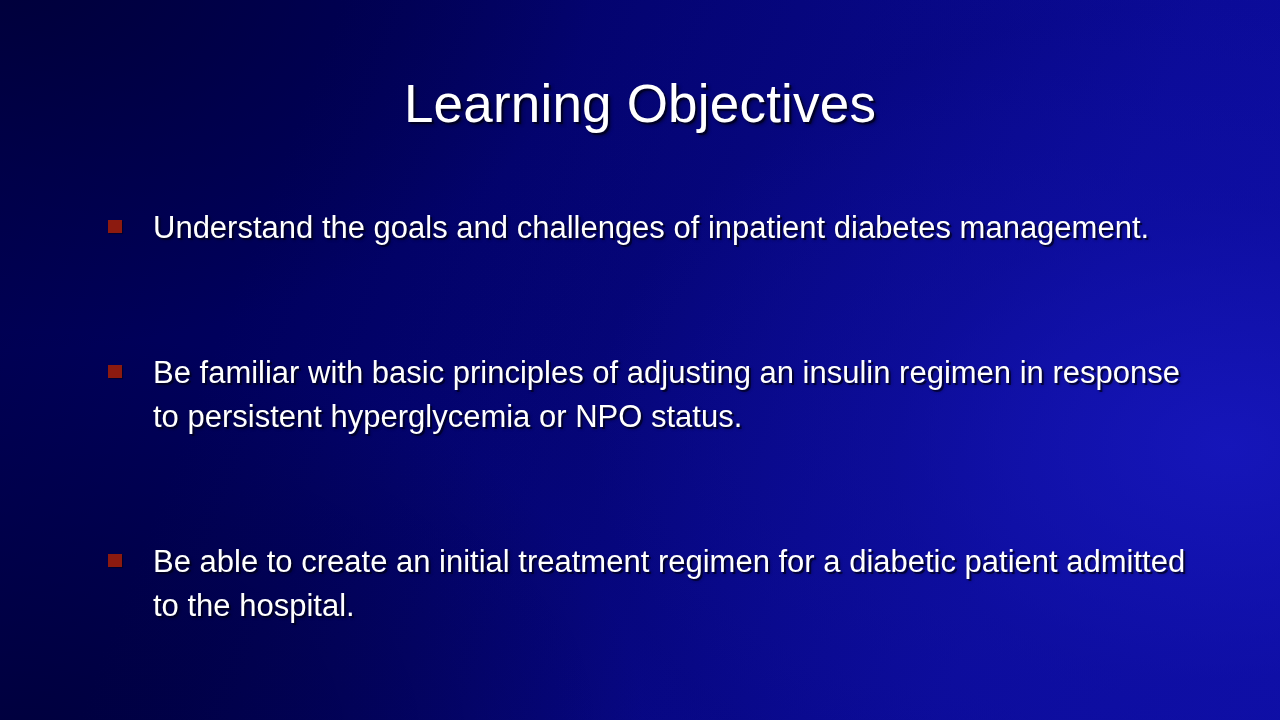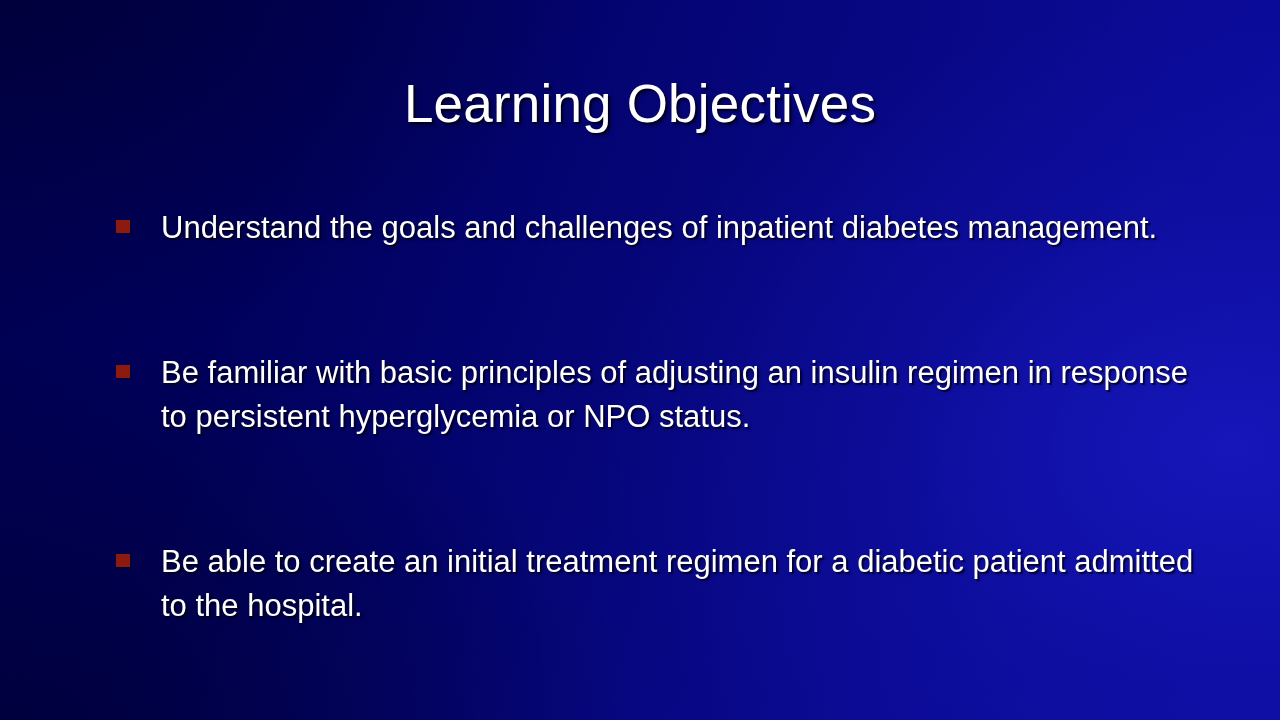--- a/index.html
+++ b/index.html
@@ -82,21 +82,21 @@
     white-space: nowrap;
     text-shadow:
        2px 2px 0 rgba(0, 0, 26, 0.72),
        3px 3px 3px rgba(0, 0, 20, 0.50);
     margin-top: 46px;
   }
 
   
   .bullet-list {
     position: absolute;
-    left: 112px;
+    left: 104px;
     top: 206px;
     width: 1090px;
   }
 
   .bullet-item {
     position: relative;
     display: block;
     padding-left: 49px;
     margin-bottom: 101px;
   }

